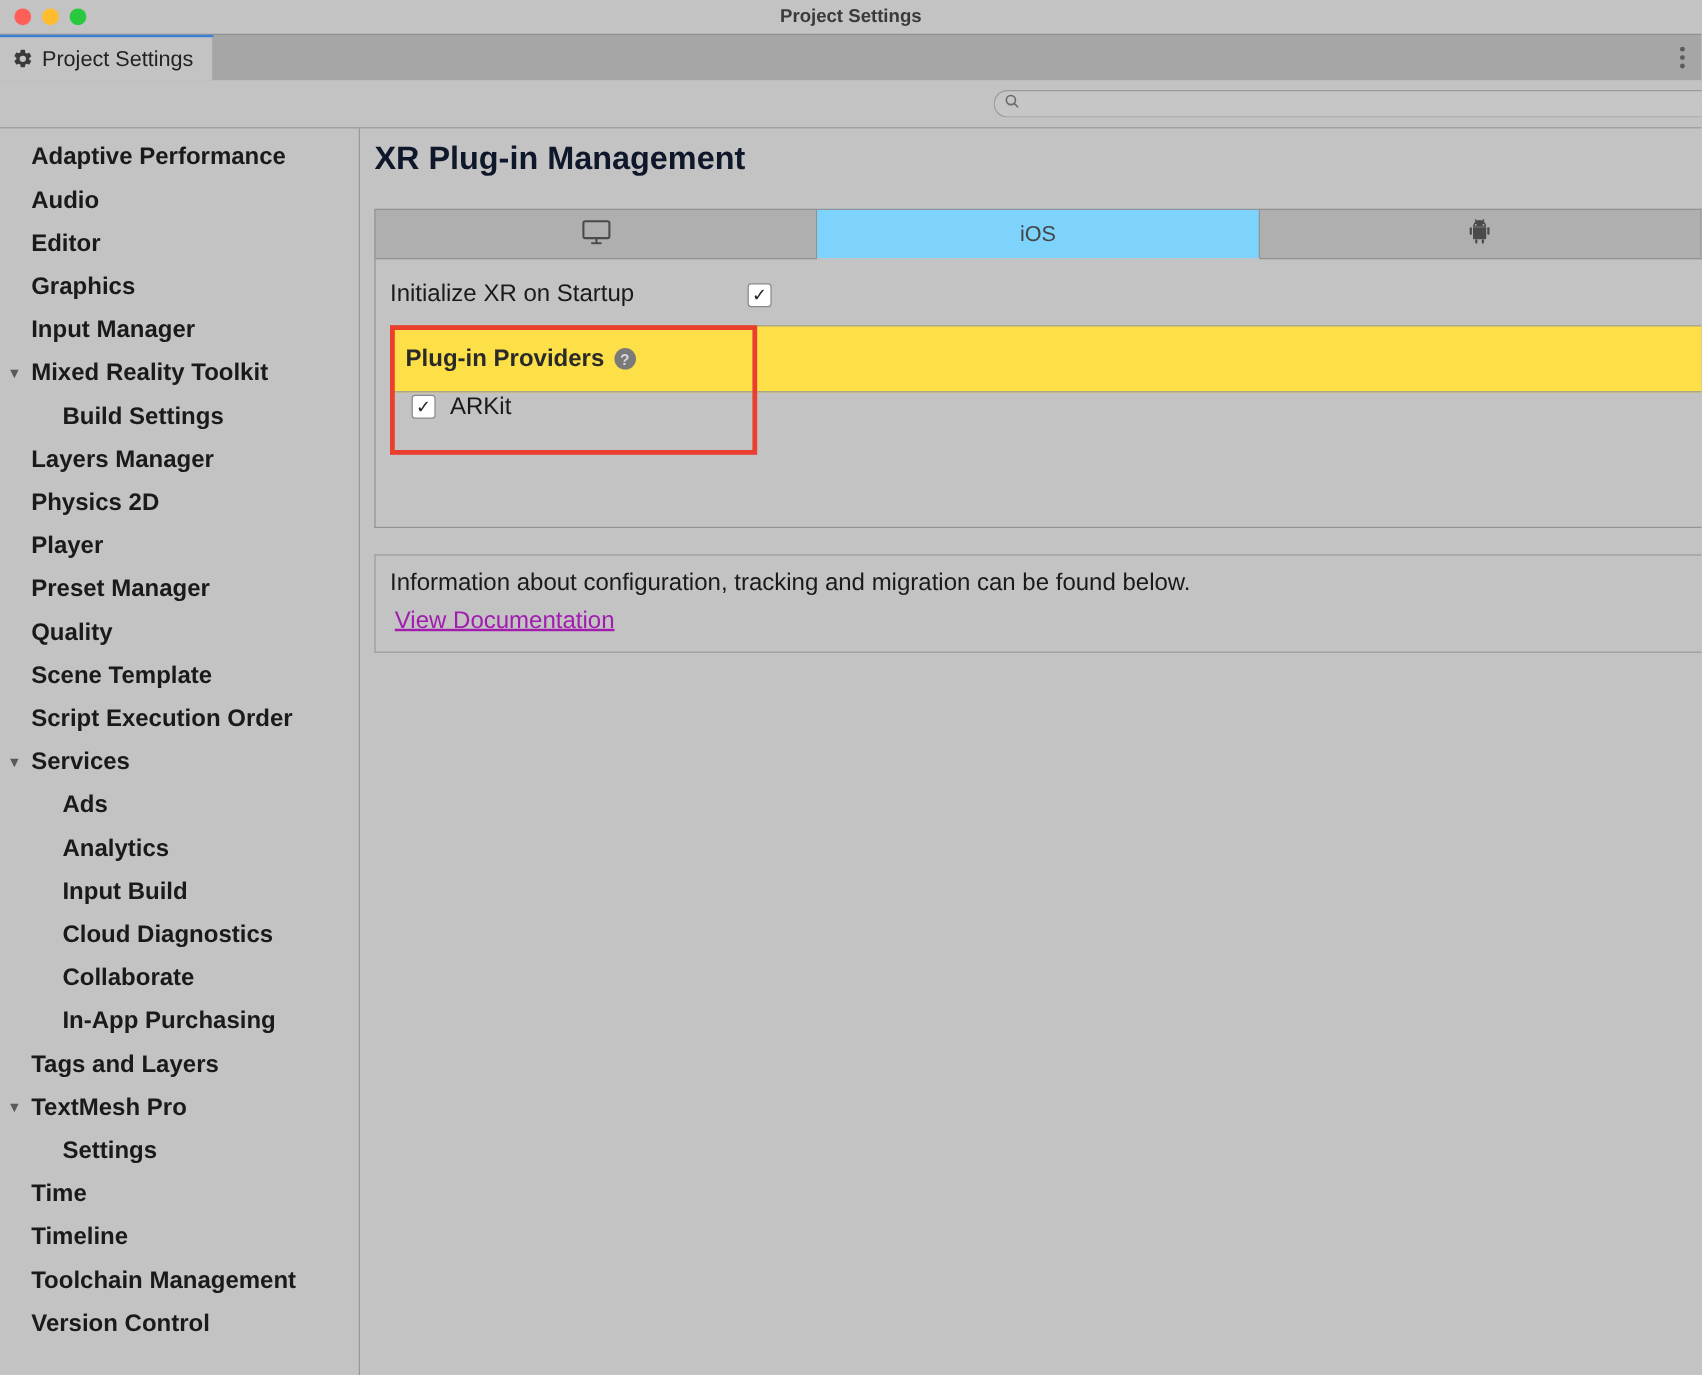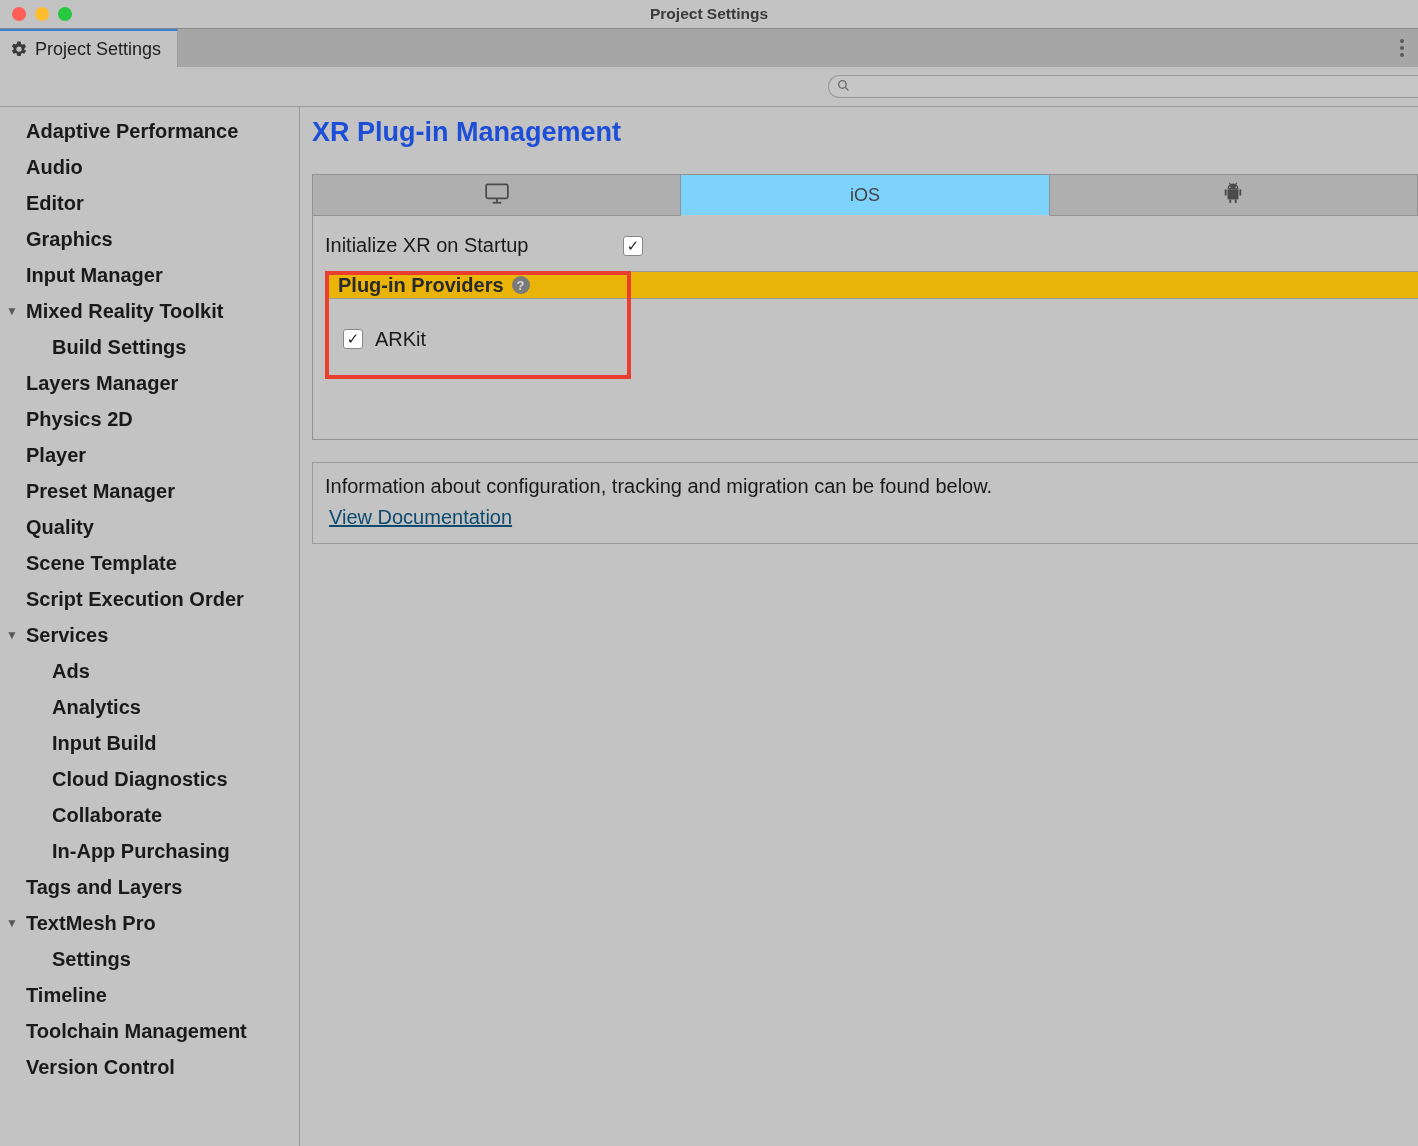--- a/index.html
+++ b/index.html
@@ -132,21 +132,21 @@
   font-size: 12px;
   color: #5a5a5a;
 }
 .main {
   flex: 1;
   padding: 10px 0 0 12px;
 }
 .main-title {
   font-size: 27px;
   font-weight: 700;
-  color: #1d4ed8;
+  color: #0f172a;
   padding-bottom: 26px;
 }
 .platform-tabs {
   display: flex;
   height: 42px;
 }
 .ptab {
   flex: 1;
   display: flex;
   align-items: center;
@@ -196,24 +196,24 @@
   border: 4px solid #ea3f2f;
   width: 306px;
   position: relative;
   z-index: 2;
 }
 .providers-wrapper {
   position: relative;
   margin-right: 0;
 }
 .providers-header {
-  background: #eab308;
+  background: #fde047;
   border: 1px solid #9a9a9a;
   border-right: none;
-  height: 28px;
+  height: 56px;
   display: flex;
   align-items: center;
   padding-left: 12px;
   font-size: 20px;
   font-weight: 600;
   color: #2a2a2a;
   gap: 8px;
   position: absolute;
   left: 0;
   right: 0;
@@ -251,21 +251,21 @@
 }
 .info-box {
   margin-top: 22px;
   border: 1px solid #9a9a9a;
   border-right: none;
   padding: 12px 12px 14px 12px;
   font-size: 20px;
   color: #1a1a1a;
 }
 .doc-link {
-  color: #0c4a6e;
+  color: #a21caf;
   text-decoration: underline;
   font-size: 20px;
   display: inline-block;
   margin-top: 8px;
   margin-left: 4px;
 }
 </style>
 </head>
 <body>
 
@@ -378,20 +378,23 @@
         <span>Tags and Layers</span>
       </div>
       <div class="tree-item">
         <span class="tree-caret">▼</span>
         <span>TextMesh Pro</span>
       </div>
       <div class="tree-item child">
         <span>Settings</span>
       </div>
       <div class="tree-item">
+        <span>Time</span>
+      </div>
+      <div class="tree-item">
         <span>Timeline</span>
       </div>
       <div class="tree-item">
         <span>Toolchain Management</span>
       </div>
       <div class="tree-item">
         <span>Version Control</span>
       </div>
     </div>
 

